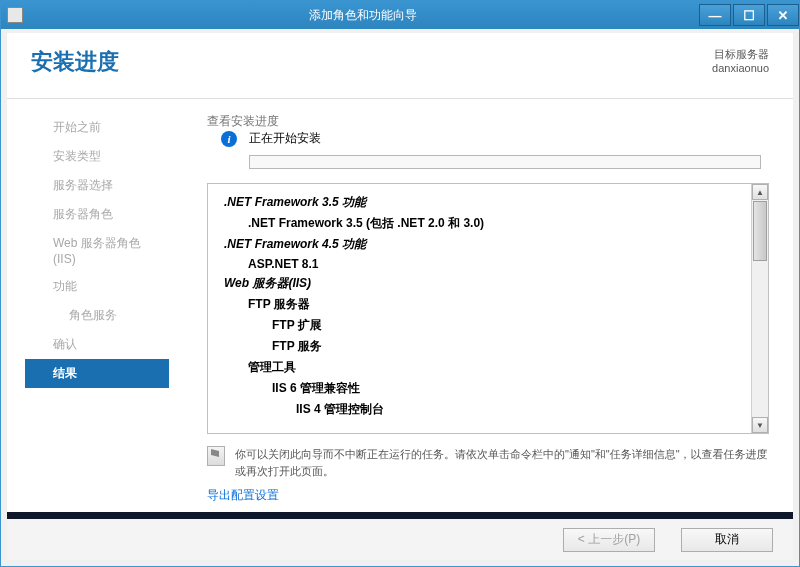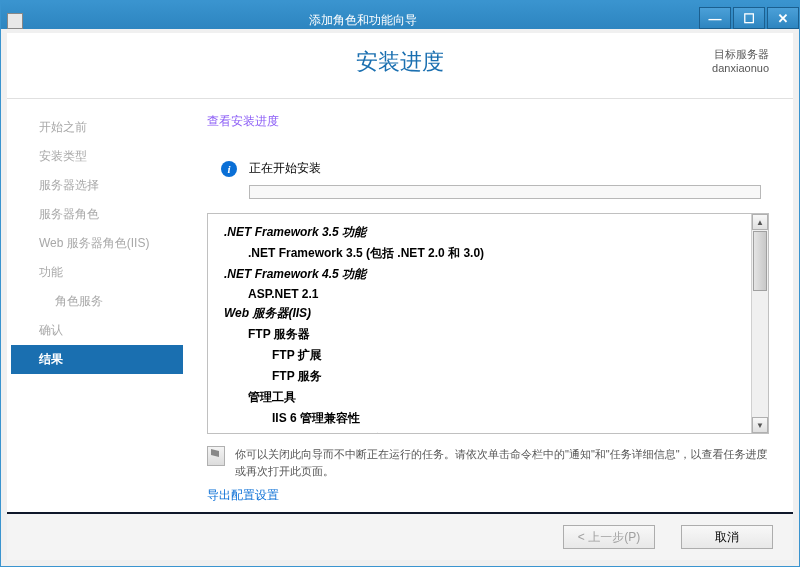--- a/index.html
+++ b/index.html
@@ -1,60 +1,60 @@
 <!DOCTYPE html>
 <html><head>
 <meta charset="utf-8">
 <style>
 * { box-sizing: border-box; margin: 0; padding: 0; font-family: "Microsoft YaHei", "Segoe UI", sans-serif; }
 body { background: #ccc; width: 800px; height: 567px; overflow: hidden; }
 
 .window { width: 800px; height: 567px; background: #fff; border: 1px solid #3a94cf; position: relative; }
 
-.titlebar { height: 28px; background: linear-gradient(#3a94cf,#2d85c0); display: flex; align-items: flex-end; color: #fff; font-size: 12px; }
+.titlebar { height: 28px; background: linear-gradient(#3a94cf,#2d85c0); display: flex; align-items: center; color: #fff; font-size: 12px; }
 .titlebar .icon { width: 16px; height: 16px; margin: 0 6px; background: #e8e8e8; border: 1px solid #888; }
 .titlebar .title { flex: 1; text-align: center; }
 .titlebar .ctrls { display: flex; }
 .titlebar .ctrls div { width: 32px; height: 22px; border: 1px solid #1b5f8f; margin-left: 2px; background: linear-gradient(#4ba0d8,#2d85c0); display: flex; align-items: center; justify-content: center; font-size: 13px; font-weight: bold; cursor: pointer; font-family: Arial; }
 
 .body { position: absolute; top: 28px; left: 0; right: 0; bottom: 0; background: #fff; border: 6px solid #f0f0f0; border-top: 4px solid #f0f0f0; }
 
 .header { height: 66px; position: relative; padding: 14px 24px 0 24px; border-bottom: 1px solid #e0e0e0; }
-.header h1 { color: #1a6fb0; font-size: 22px; font-weight: normal; text-align: center; }
+.header h1 { color: #1a6fb0; font-size: 22px; font-weight: bold; }
 .header .srv { position: absolute; right: 24px; top: 14px; text-align: right; font-size: 11px; color: #555; }
 
 .main { position: absolute; top: 66px; bottom: 48px; left: 0; right: 0; display: flex; }
 
-.nav { width: 180px; padding: 14px 4px; font-size: 12px; }
+.nav { width: 180px; padding: 14px 18px; font-size: 12px; }
 .nav .item { padding: 6px 10px 6px 28px; color: #a8a8a8; cursor: pointer; }
 .nav .item.sub { padding-left: 44px; }
 .nav .item.active { background: #1a6fb0; color: #fff; font-weight: bold; }
 
 .content { flex: 1; padding: 14px 24px 8px 20px; font-size: 12px; display: flex; flex-direction: column; }
-.content .lbl { color: #8b5cf6; margin-bottom: 30px; }
+.content .lbl { color: #737373; margin-bottom: 0; }
 .status-row { display: flex; align-items: center; margin-bottom: 8px; padding-left: 14px; }
 .status-row .info-icon { width: 16px; height: 16px; border-radius: 50%; background: #0a6fd6; color: #fff; font-size: 11px; font-weight: bold; display: flex; align-items: center; justify-content: center; margin-right: 12px; font-style: italic; font-family: Georgia,serif; }
 .progress { height: 14px; border: 1px solid #b8b8b8; margin: 0 8px 14px 42px; background: #f8f8f8; }
 
 .features { flex: 1; border: 1px solid #c0c0c0; background: #fff; position: relative; overflow: hidden; }
 .features-inner { position: absolute; inset: 0 18px 0 0; overflow-y: auto; padding: 8px 0 8px 16px; }
 .features .scrollbar { position: absolute; top: 0; right: 0; bottom: 0; width: 17px; background: #f0f0f0; border-left: 1px solid #d0d0d0; }
 .features .sb-btn { height: 16px; background: linear-gradient(#f8f8f8,#e0e0e0); border: 1px solid #b0b0b0; font-size: 8px; color: #555; display: flex; align-items: center; justify-content: center; }
 .features .sb-thumb { margin: 1px; height: 60px; background: linear-gradient(90deg,#e4e4e4,#c8c8c8); border: 1px solid #a0a0a0; }
 .f-lvl0 { font-weight: bold; padding: 2px 0; font-style: italic; }
 .f-lvl1 { font-weight: bold; padding: 2px 0 2px 24px; }
 .f-lvl2 { font-weight: bold; padding: 2px 0 2px 48px; }
 .f-lvl3 { font-weight: bold; padding: 2px 0 2px 72px; }
 
 .note { display: flex; margin-top: 12px; font-size: 11px; color: #555; line-height: 1.5; }
 .note .flag { width: 18px; height: 20px; border: 1px solid #b0b0b0; margin-right: 10px; flex-shrink: 0; background: linear-gradient(#f4f4f4,#dcdcdc); position: relative; }
 .note .flag::after { content:""; position:absolute; left:3px; top:2px; width:8px; height:10px; background:#888; clip-path: polygon(0 0,100% 20%,100% 80%,0 60%);}
 .link { color: #0a6fd6; font-size: 12px; margin-top: 8px; cursor: pointer; display: inline-block; }
 
-.footer { position: absolute; bottom: 0; left: 0; right: 0; height: 48px; border-top: 2px solid #0f172a; background: #f4f4f4; display: flex; align-items: center; justify-content: flex-end; padding: 0 20px; gap: 6px; }
+.footer { position: absolute; bottom: 0; left: 0; right: 0; height: 48px; border-top: 7px solid #0f172a; background: #f4f4f4; display: flex; align-items: center; justify-content: flex-end; padding: 0 20px; gap: 6px; }
 .footer button { width: 92px; height: 24px; font-size: 12px; border: 1px solid #adadad; background: linear-gradient(#f8f8f8,#e8e8e8); cursor: pointer; }
 .footer button:disabled { color: #a0a0a0; cursor: default; }
 .footer .gap { width: 14px; }
 </style>
 </head>
 <body>
 
 <div class="window">
 
   <div class="titlebar">
@@ -98,21 +98,21 @@
           <div class="info-icon">i</div>
           <div>正在开始安装</div>
         </div>
         <div class="progress"></div>
 
         <div class="features">
           <div class="features-inner" id="features">
               <div class="f-lvl0">.NET Framework 3.5 功能</div>
               <div class="f-lvl1">.NET Framework 3.5 (包括 .NET 2.0 和 3.0)</div>
               <div class="f-lvl0">.NET Framework 4.5 功能</div>
-              <div class="f-lvl1">ASP.NET 2.1</div>
+              <div class="f-lvl1">ASP.NET 8.1</div>
               <div class="f-lvl0">Web 服务器(IIS)</div>
               <div class="f-lvl1">FTP 服务器</div>
               <div class="f-lvl2">FTP 扩展</div>
               <div class="f-lvl2">FTP 服务</div>
               <div class="f-lvl1">管理工具</div>
               <div class="f-lvl2">IIS 6 管理兼容性</div>
               <div class="f-lvl3">IIS 4 管理控制台</div>
             </div>
           <div class="scrollbar">
             <div class="sb-btn">▲</div>

